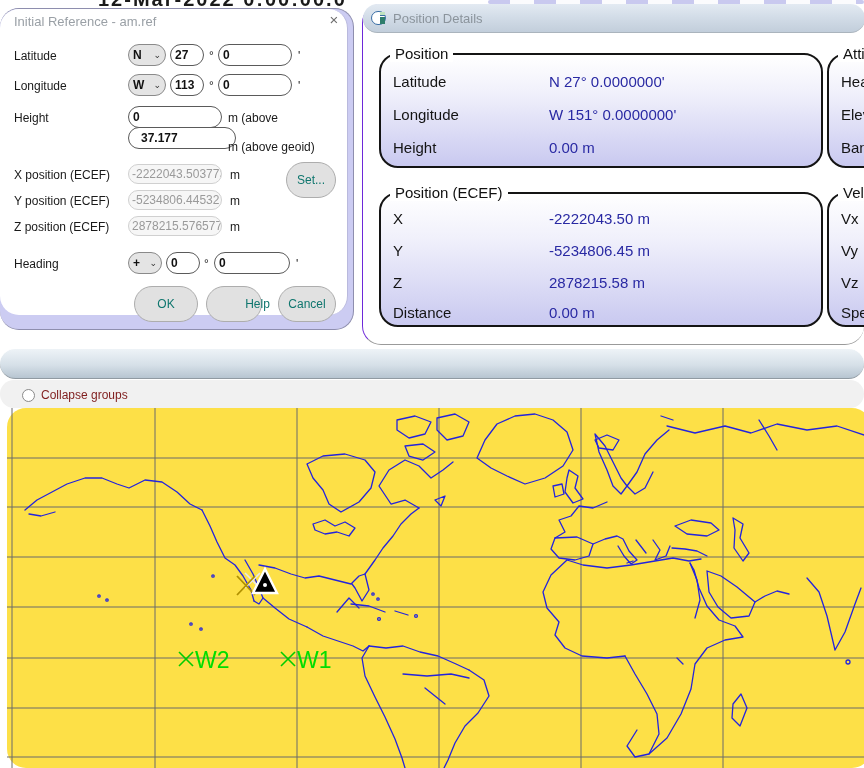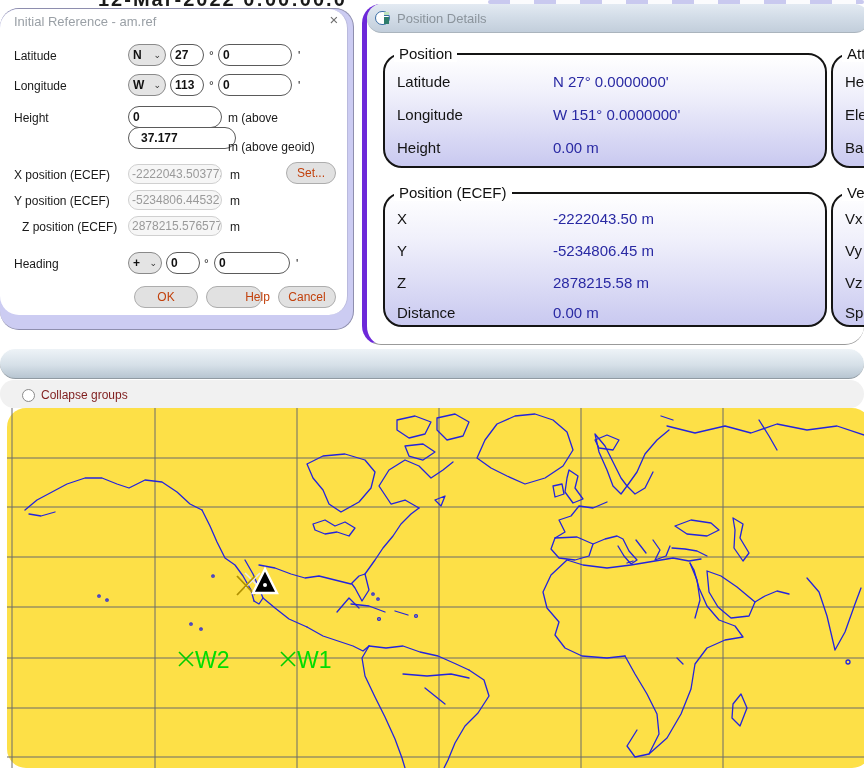--- a/index.html
+++ b/index.html
@@ -7,21 +7,21 @@
   #screen{position:relative;width:864px;height:768px;background:#ffffff;overflow:hidden;margin:0 auto;}
   .abs{position:absolute;border-radius:19px;}
 
   
   #behind-title{left:98px;top:-12px;font-size:20px;font-weight:700;color:#1a1a1a;letter-spacing:2px;white-space:nowrap;}
   #top-nubs{left:488px;top:0;width:376px;height:4px;
     background:repeating-linear-gradient(90deg,#c9c9ef 0 22px,#fbfbfd 22px 46px);}
 
   
   #posdet{left:362px;top:4px;width:502px;height:341px;background:#fff;
-    border-left:5px solid #6d28d9;border-bottom:1px solid #9a9a9a;}
+    border-left:1px solid #6d28d9;border-bottom:1px solid #9a9a9a;}
   #posdet-titlebar{left:0;top:0;width:502px;height:29px;
     background:linear-gradient(180deg,#e3eaf2 0%,#d3dde8 45%,#c2cedb 100%);
     border-bottom:1px solid #aab4bd;}
   #posdet-icon{left:8px;top:7px;width:15px;height:14px;border:1px solid #3a6ea5;background:#fff;}
   #posdet-icon .ic-rt{position:absolute;right:0;top:0;width:5px;height:4px;background:#bfe3bf;border-bottom:1px solid #3a6ea5;}
   #posdet-icon .ic-rb{position:absolute;right:0;bottom:0;width:5px;height:7px;background:#2e7d6b;}
   #posdet-title{left:30px;top:7px;font-size:13px;color:#8b949c;}
   .group{border:2px solid #141414;background:linear-gradient(180deg,#ffffff 0%,#f0f0fb 35%,#c9c9f0 100%);}
   .group .legend{position:absolute;top:-10px;left:9px;background:#ffffff;padding:0 5px;font-size:15px;color:#111;white-space:nowrap;}
   .grow{position:absolute;left:0;width:100%;height:32px;}
@@ -32,21 +32,21 @@
   #initref{left:0;top:8px;width:354px;height:322px;background:#ccccf2;border:1px solid #8e8eae;border-left:none;}
   #initref-content{left:0;top:0;width:348px;height:306px;background:#ffffff;border-right:1px solid #b9b9dd;}
   #initref-title{left:14px;top:5px;font-size:13px;color:#9aa0a6;}
   #initref-close{left:322px;top:2px;width:24px;height:20px;text-align:center;font-size:15px;color:#6e6e6e;cursor:pointer;}
   .dlabel{font-size:12px;color:#1a1a1a;white-space:nowrap;}
   .dunit{font-size:12px;color:#1a1a1a;white-space:nowrap;}
   .combo{height:22px;background:#e4e4e4;border:1px solid #8a8a8a;display:flex;align-items:center;justify-content:space-between;padding:0 4px;font-size:12px;font-weight:700;color:#111;}
   .combo .chev{font-size:9px;font-weight:400;color:#333;}
   .tinput{height:22px;background:#fff;border:1px solid #5a5a5a;font-size:12px;font-weight:700;color:#111;padding:0 4px;overflow:hidden;white-space:nowrap;line-height:20px;}
   .dinput{height:20px;background:#f6f6f6;border:1px solid #d0d0d0;font-size:12px;color:#9a9a9a;padding:0 3px;overflow:hidden;white-space:nowrap;line-height:18px;}
-  .btn{height:22px;background:#e1e1e1;border:1px solid #adadad;font-size:12px;color:#c2410c;display:flex;align-items:center;justify-content:center;cursor:pointer;}
+  .btn{height:36px;background:#e1e1e1;border:1px solid #adadad;font-size:12px;color:#0f766e;display:flex;align-items:center;justify-content:center;cursor:pointer;}
 
   
   #band{left:0;top:348px;width:864px;height:31px;
     background:linear-gradient(180deg,#eef3f7 0%,#d6e0e8 55%,#b7c5d1 100%);
     border-top:1px solid #ffffff;border-bottom:1px solid #909aa2;}
   #collapse-panel{left:0;top:380px;width:864px;height:28px;background:#f1f1f1;}
   #collapse-box{left:22px;top:9px;width:13px;height:13px;background:#fff;border:1px solid #8a8a8a;}
   #collapse-label{left:41px;top:8px;font-size:12px;color:#7f1d1d;}
 
   
@@ -170,21 +170,21 @@
 
       <div class="abs dlabel" style="left:14px;top:159px;">X position (ECEF)</div>
       <div class="abs dinput" style="left:128px;top:155px;width:94px;">-2222043.503773</div>
       <div class="abs dunit" style="left:230px;top:159px;">m</div>
       <div class="abs btn" style="left:286px;top:153px;width:50px;">Set...</div>
 
       <div class="abs dlabel" style="left:14px;top:185px;">Y position (ECEF)</div>
       <div class="abs dinput" style="left:128px;top:181px;width:94px;">-5234806.445327</div>
       <div class="abs dunit" style="left:230px;top:185px;">m</div>
 
-      <div class="abs dlabel" style="left:14px;top:211px;margin-left:8px;">Z position (ECEF)</div>
+      <div class="abs dlabel" style="left:14px;top:211px;">Z position (ECEF)</div>
       <div class="abs dinput" style="left:128px;top:207px;width:94px;">2878215.5765774</div>
       <div class="abs dunit" style="left:230px;top:211px;">m</div>
 
       <div class="abs dlabel" style="left:14px;top:248px;">Heading</div>
       <div class="abs combo" style="left:128px;top:243px;width:34px;">
         <span>+</span>
         <span class="chev">⌄</span>
       </div>
       <div class="abs tinput" style="left:166px;top:243px;width:34px;">0</div>
       <div class="abs dunit" style="left:204px;top:248px;">°</div>

